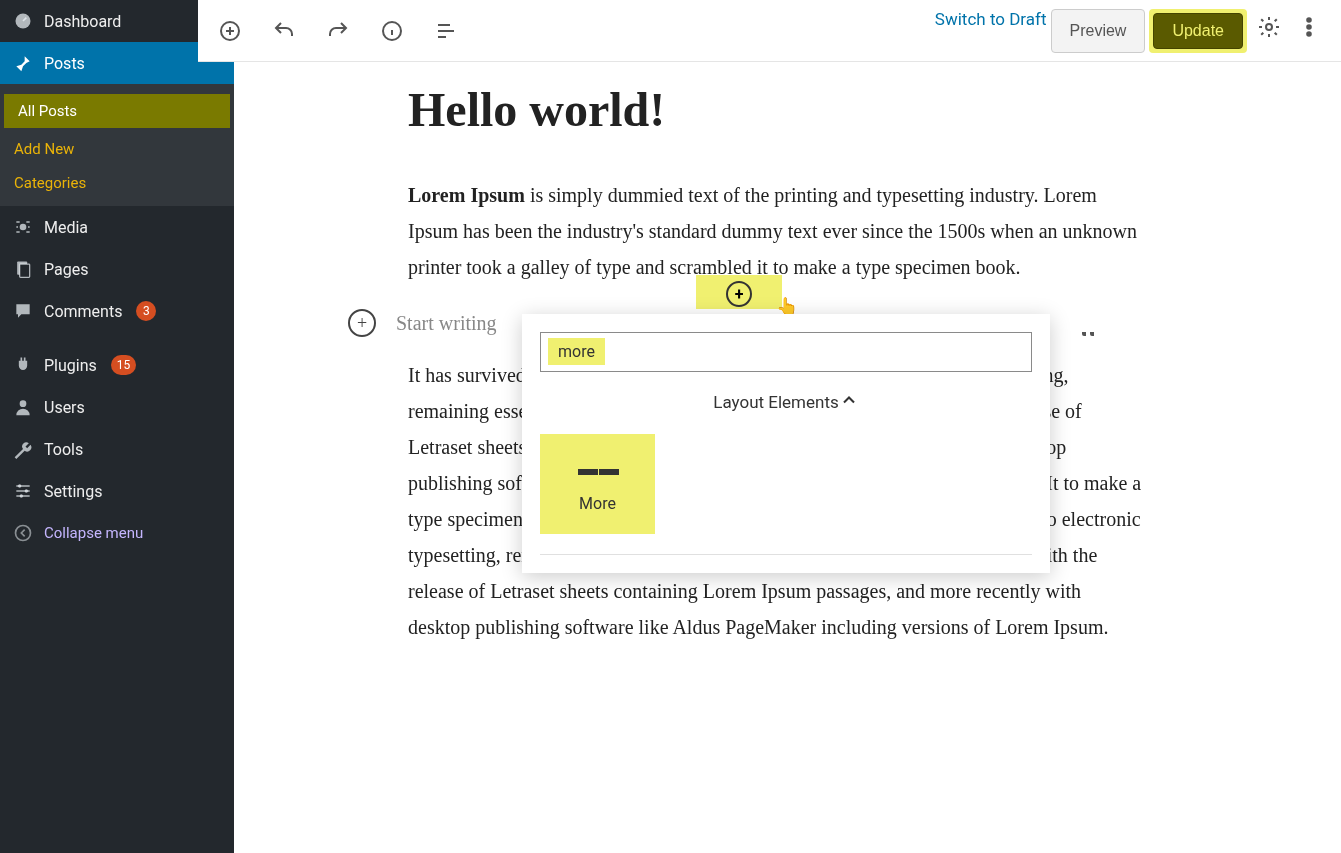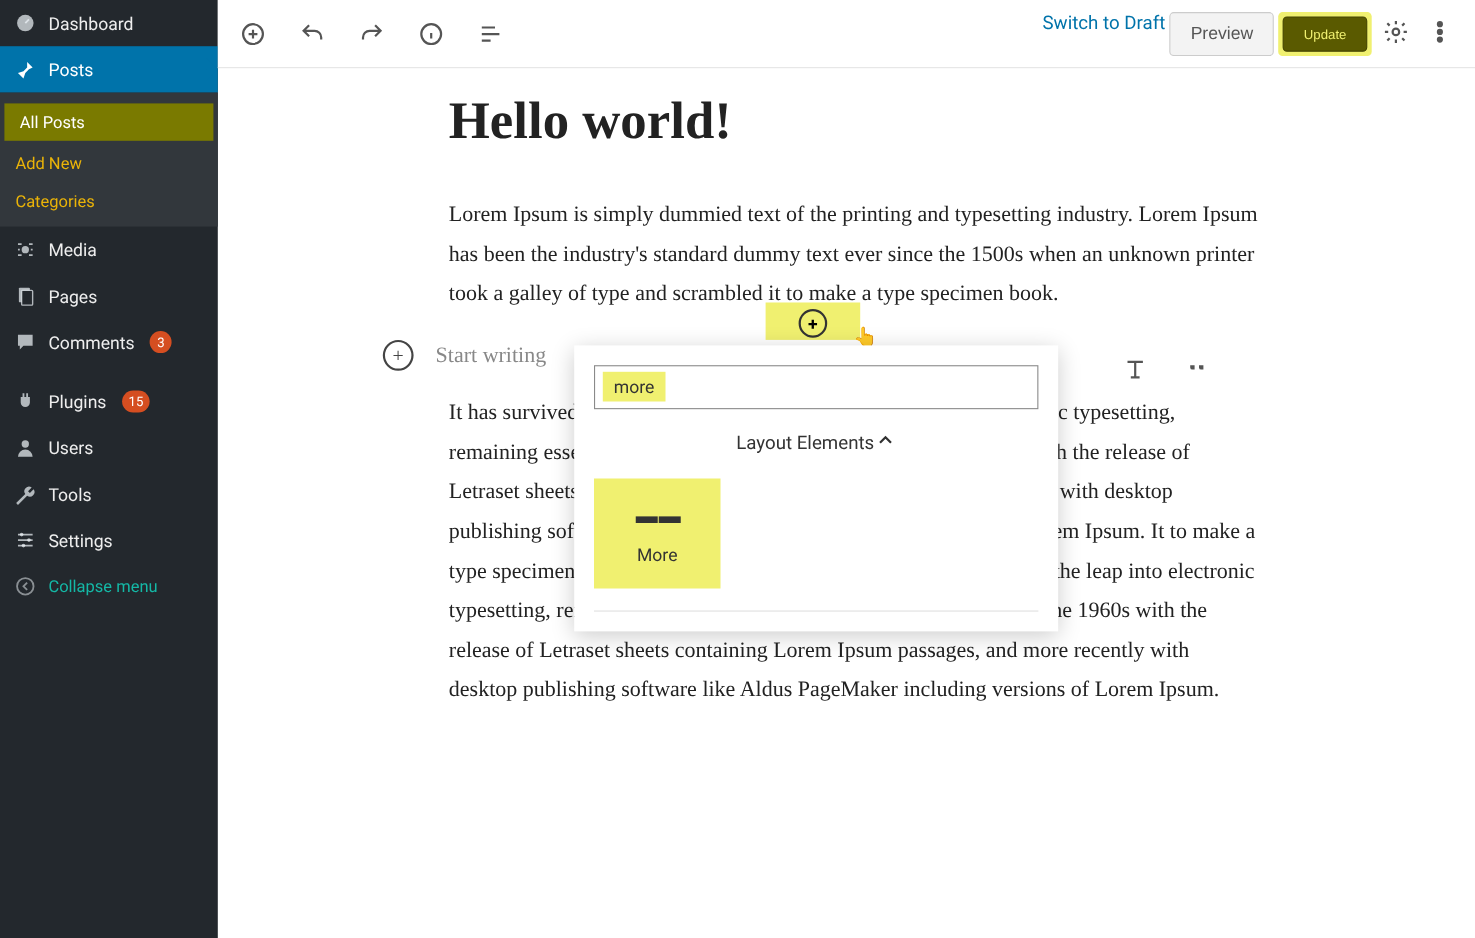--- a/index.html
+++ b/index.html
@@ -1,60 +1,60 @@
 <!DOCTYPE html>
 <html><head>
 <meta charset="utf-8">
 <style>
 * { box-sizing: border-box; margin: 0; padding: 0; }
 body { font-family: -apple-system, BlinkMacSystemFont, "Segoe UI", Roboto, sans-serif; background: #fff; width: 1341px; height: 853px; overflow: hidden; position: relative; }
 
 
-.sidebar { position: absolute; left: 0; top: 0; width: 198px; height: 853px; background: #23282d; color: #eee; }
+.sidebar { position: absolute; left: 0; top: 0; width: 234px; height: 853px; background: #23282d; color: #eee; }
 .sidebar-item { display: flex; align-items: center; padding: 10px 12px; font-size: 16px; color: #eee; cursor: pointer; gap: 10px; }
 .sidebar-item.active { background: #0073aa; color: #fff; position: relative; }
 .sidebar-item.active::after { content: ''; position: absolute; right: -10px; top: 50%; transform: translateY(-50%); border: 10px solid transparent; border-left-color: #0073aa; }
 .sidebar-icon { width: 22px; height: 22px; display: inline-flex; align-items: center; justify-content: center; }
 .sidebar-icon svg { width: 20px; height: 20px; fill: rgba(240,245,250,0.7); }
 .sidebar-item.active .sidebar-icon svg { fill: #fff; }
 .submenu { background: #32373c; padding: 6px 0; }
 .submenu-item { padding: 8px 14px; font-size: 15px; color: #eab308; cursor: pointer; }
 .submenu-item.highlighted { background: #7a7a00; color: #fff; margin: 4px; }
 .badge { display: inline-flex; align-items: center; justify-content: center; min-width: 20px; height: 20px; border-radius: 10px; background: #d54e21; color: #fff; font-size: 12px; padding: 0 6px; margin-left: 4px; }
-.collapse-item { display: flex; align-items: center; padding: 10px 12px; gap: 10px; color: #14b8a6; font-size: 15px; cursor: pointer; }
+.collapse-item { display: flex; align-items: center; padding: 10px 12px; gap: 10px; color: #c4b5fd; font-size: 15px; cursor: pointer; }
 
 
 .topbar { position: absolute; left: 198px; right: 0; top: 0; height: 62px; background: #fff; border-bottom: 1px solid #e5e5e5; display: flex; align-items: center; padding: 0 14px; }
 .topbar-left { display: flex; gap: 18px; }
 .topbar-right { margin-left: auto; display: flex; gap: 4px; }
 .icon-btn { width: 36px; height: 36px; display: inline-flex; align-items: center; justify-content: center; cursor: pointer; color: #444; }
 .icon-btn svg { width: 24px; height: 24px; fill: none; stroke: #555; stroke-width: 2; }
 .link-draft { color: #0073aa; font-size: 17px; cursor: pointer; }
 .btn-preview { background: #f3f3f3; border: 1px solid #ccc; padding: 8px 18px; border-radius: 4px; font-size: 16px; color: #555; cursor: pointer; }
 .btn-update-wrap { background: #f0f070; padding: 4px; border-radius: 4px; }
-.btn-update { background: #5a5a00; border: 1px solid #444400; color: #f0f070; padding: 8px 18px; border-radius: 4px; font-size: 12px; cursor: pointer; }
+.btn-update { background: #5a5a00; border: 1px solid #444400; color: #f0f070; padding: 8px 18px; border-radius: 4px; font-size: 16px; cursor: pointer; }
 
 
 .content { position: absolute; left: 198px; top: 62px; right: 0; bottom: 0; padding: 20px 0; overflow: hidden; }
 .editor { max-width: 740px; margin-left: 210px; font-family: Georgia, serif; color: #222; }
 .post-title { font-size: 48px; font-weight: 700; margin-bottom: 40px; font-family: Georgia, serif; }
 .paragraph { font-size: 20px; line-height: 1.8; margin-bottom: 24px; }
-.paragraph strong { font-weight: 400; text-align: center; }
+.paragraph strong { font-weight: 700; text-align: center; }
 .placeholder-row { display: flex; align-items: center; gap: 20px; margin: 20px 0 20px -60px; position: relative; }
 .placeholder-plus { width: 28px; height: 28px; border: 2px solid #444; border-radius: 50%; display: flex; align-items: center; justify-content: center; font-size: 18px; color: #444; cursor: pointer; }
 .placeholder-text { color: #888; font-size: 20px; font-family: Georgia, serif; }
 
 
 .add-block-trigger { position: absolute; left: 696px; top: 275px; background: #f0f070; padding: 6px 30px 2px 30px; }
 .add-block-plus { width: 26px; height: 26px; border: 2px solid #333; border-radius: 50%; display: flex; align-items: center; justify-content: center; font-weight: bold; margin: 0 auto; }
 .cursor-hand { position: absolute; left: 776px; top: 296px; font-size: 18px; }
 .add-block-tooltip { position: absolute; left: 720px; top: 315px; background: #4a4a1a; color: #fff; font-size: 15px; padding: 6px 14px; }
 
 
-.inserter { position: absolute; left: 522px; top: 314px; width: 440px; background: #fff; box-shadow: 0 4px 20px rgba(0,0,0,0.2); padding: 18px; }
+.inserter { position: absolute; left: 522px; top: 314px; width: 528px; background: #fff; box-shadow: 0 4px 20px rgba(0,0,0,0.2); padding: 18px; }
 .inserter-search { width: 100%; border: 1px solid #8a8a8a; padding: 10px 12px; font-size: 16px; background: #fff; }
 .search-wrap { position: relative; }
 .search-overlay { position: absolute; left: 8px; top: 6px; background: #f0f070; padding: 4px 10px; font-size: 16px; color: #333; }
 .inserter-section { display: flex; align-items: center; justify-content: center; padding: 18px 4px 12px 4px; font-size: 17px; color: #333; cursor: pointer; }
 .inserter-section svg { width: 20px; height: 20px; }
 .block-grid { display: flex; gap: 12px; padding: 8px 0 20px 0; border-bottom: 1px solid #e0e0e0; }
 .block-item { width: 115px; height: 100px; background: #f0f070; display: flex; flex-direction: column; align-items: center; justify-content: center; gap: 14px; cursor: pointer; color: #333; }
 .block-item-icon { font-size: 20px; letter-spacing: -2px; }
 .block-item-label { font-size: 16px; }
 

